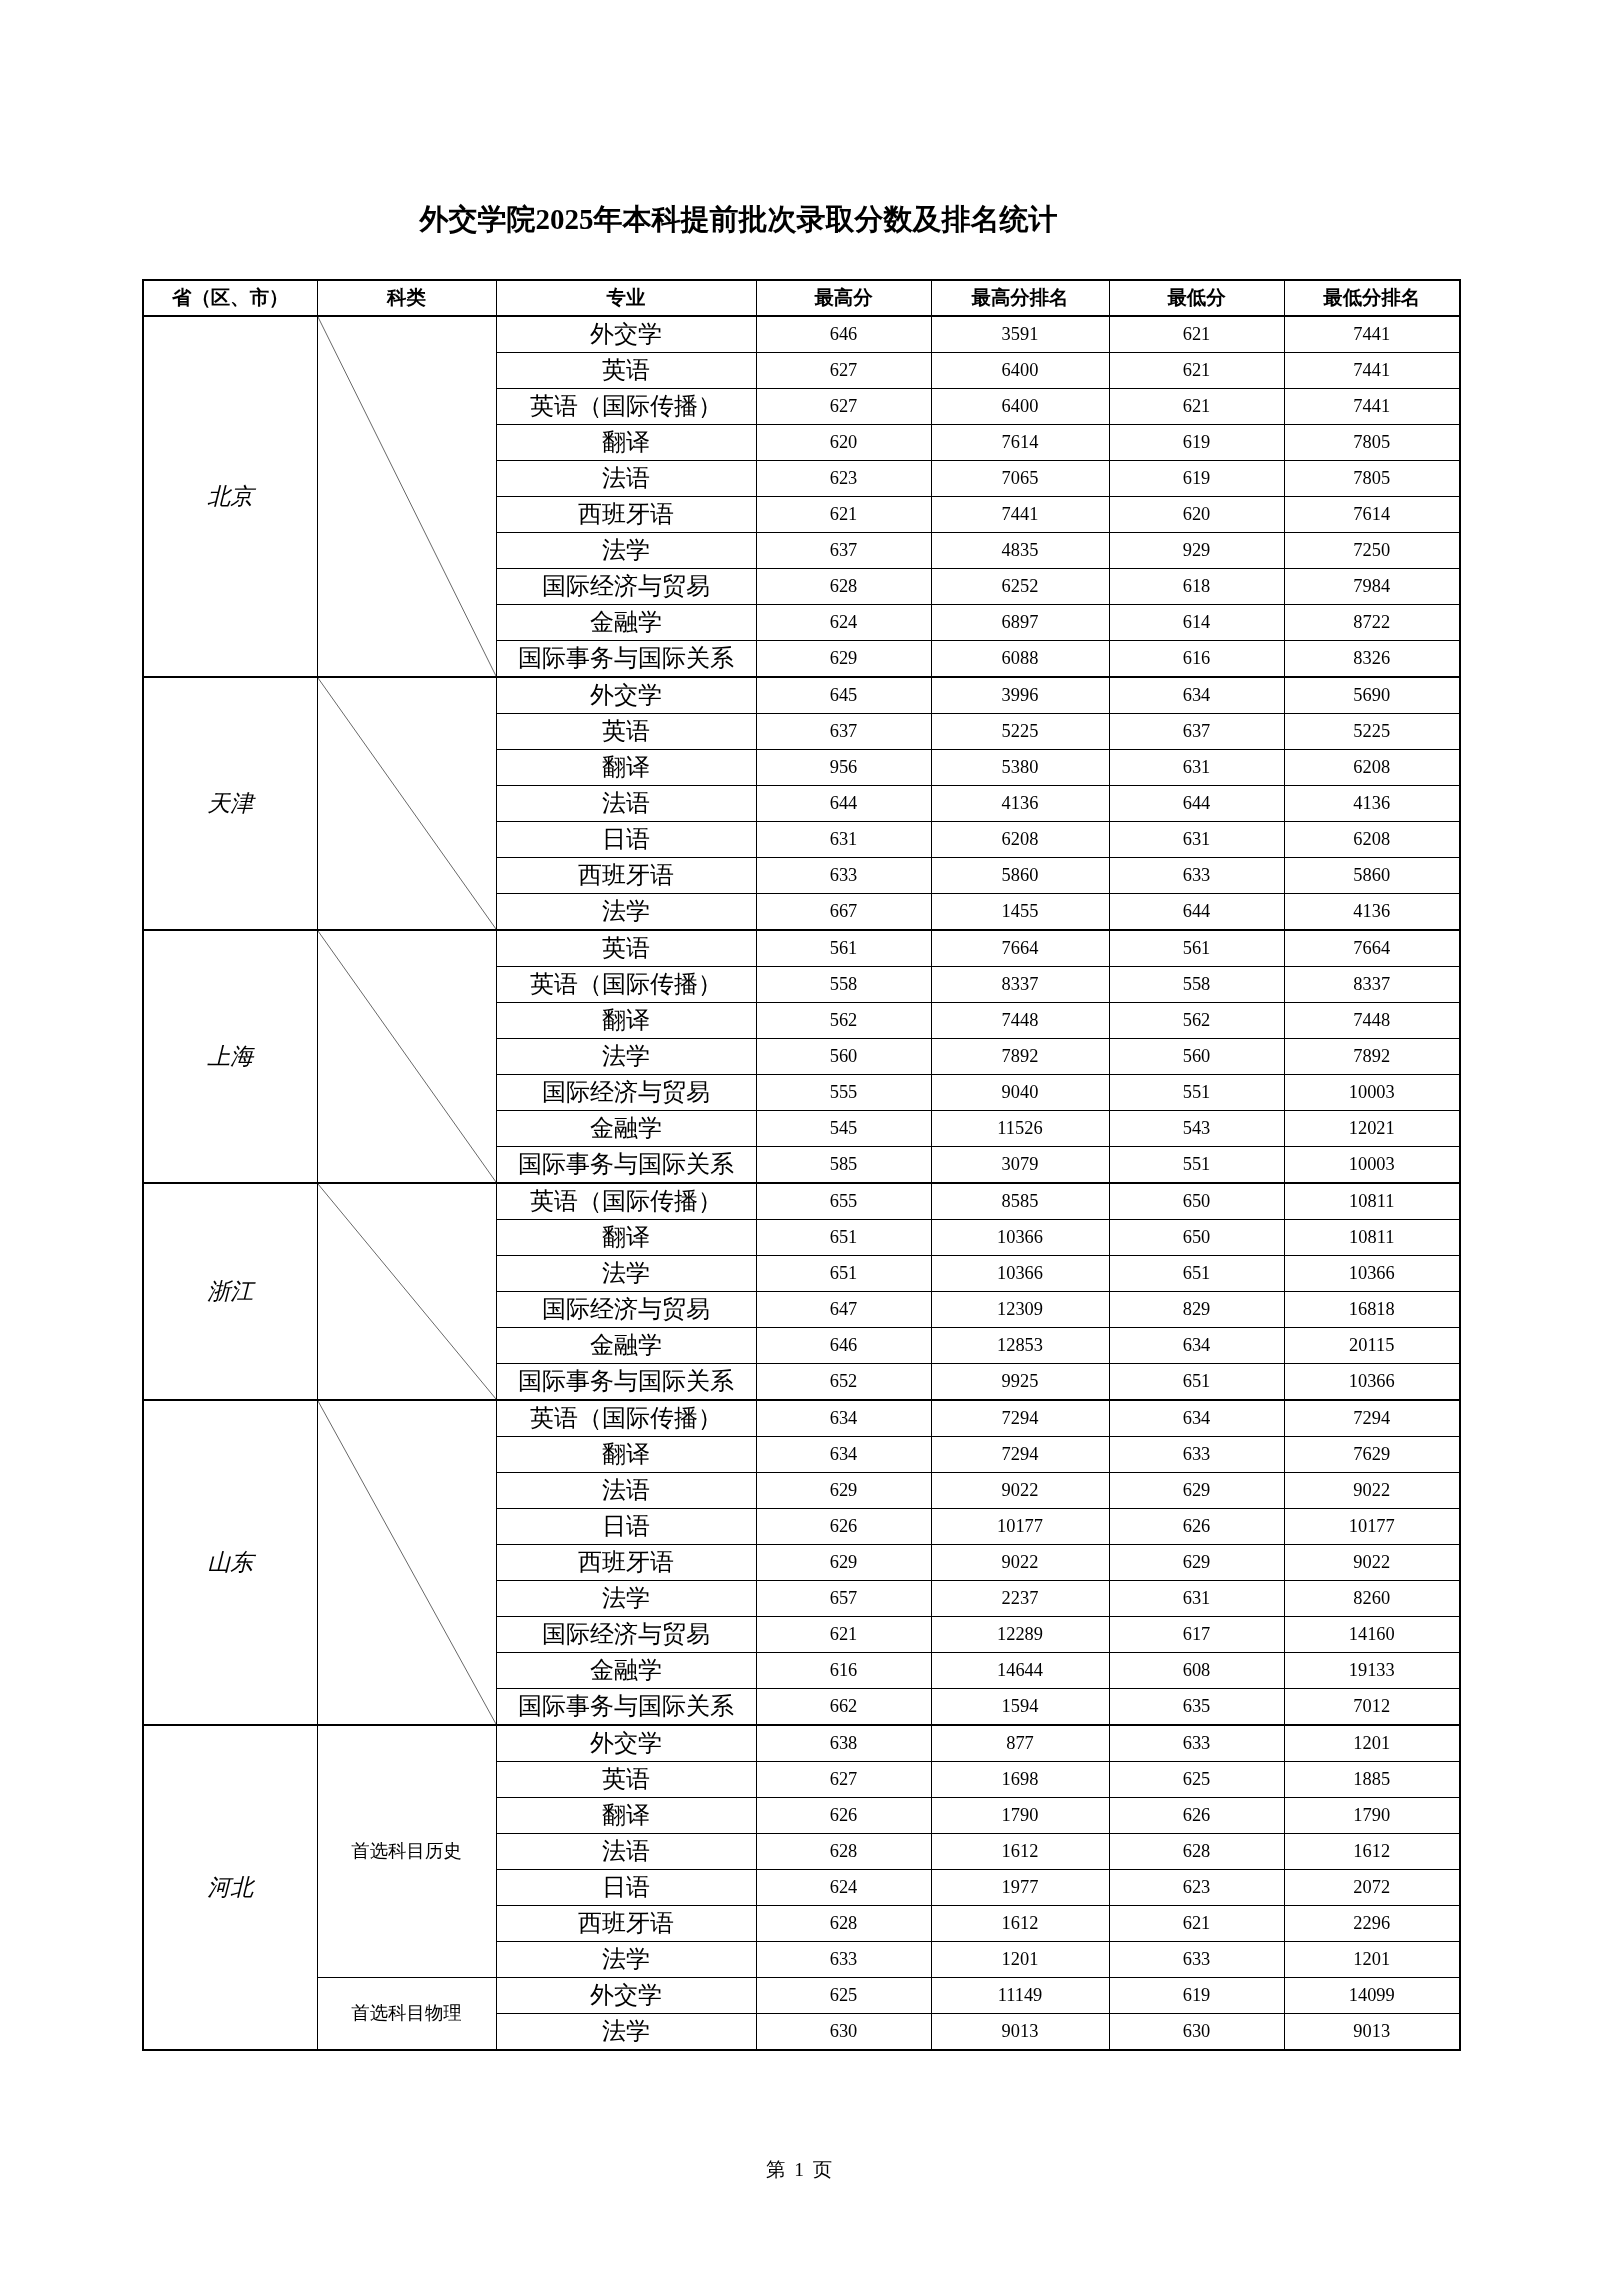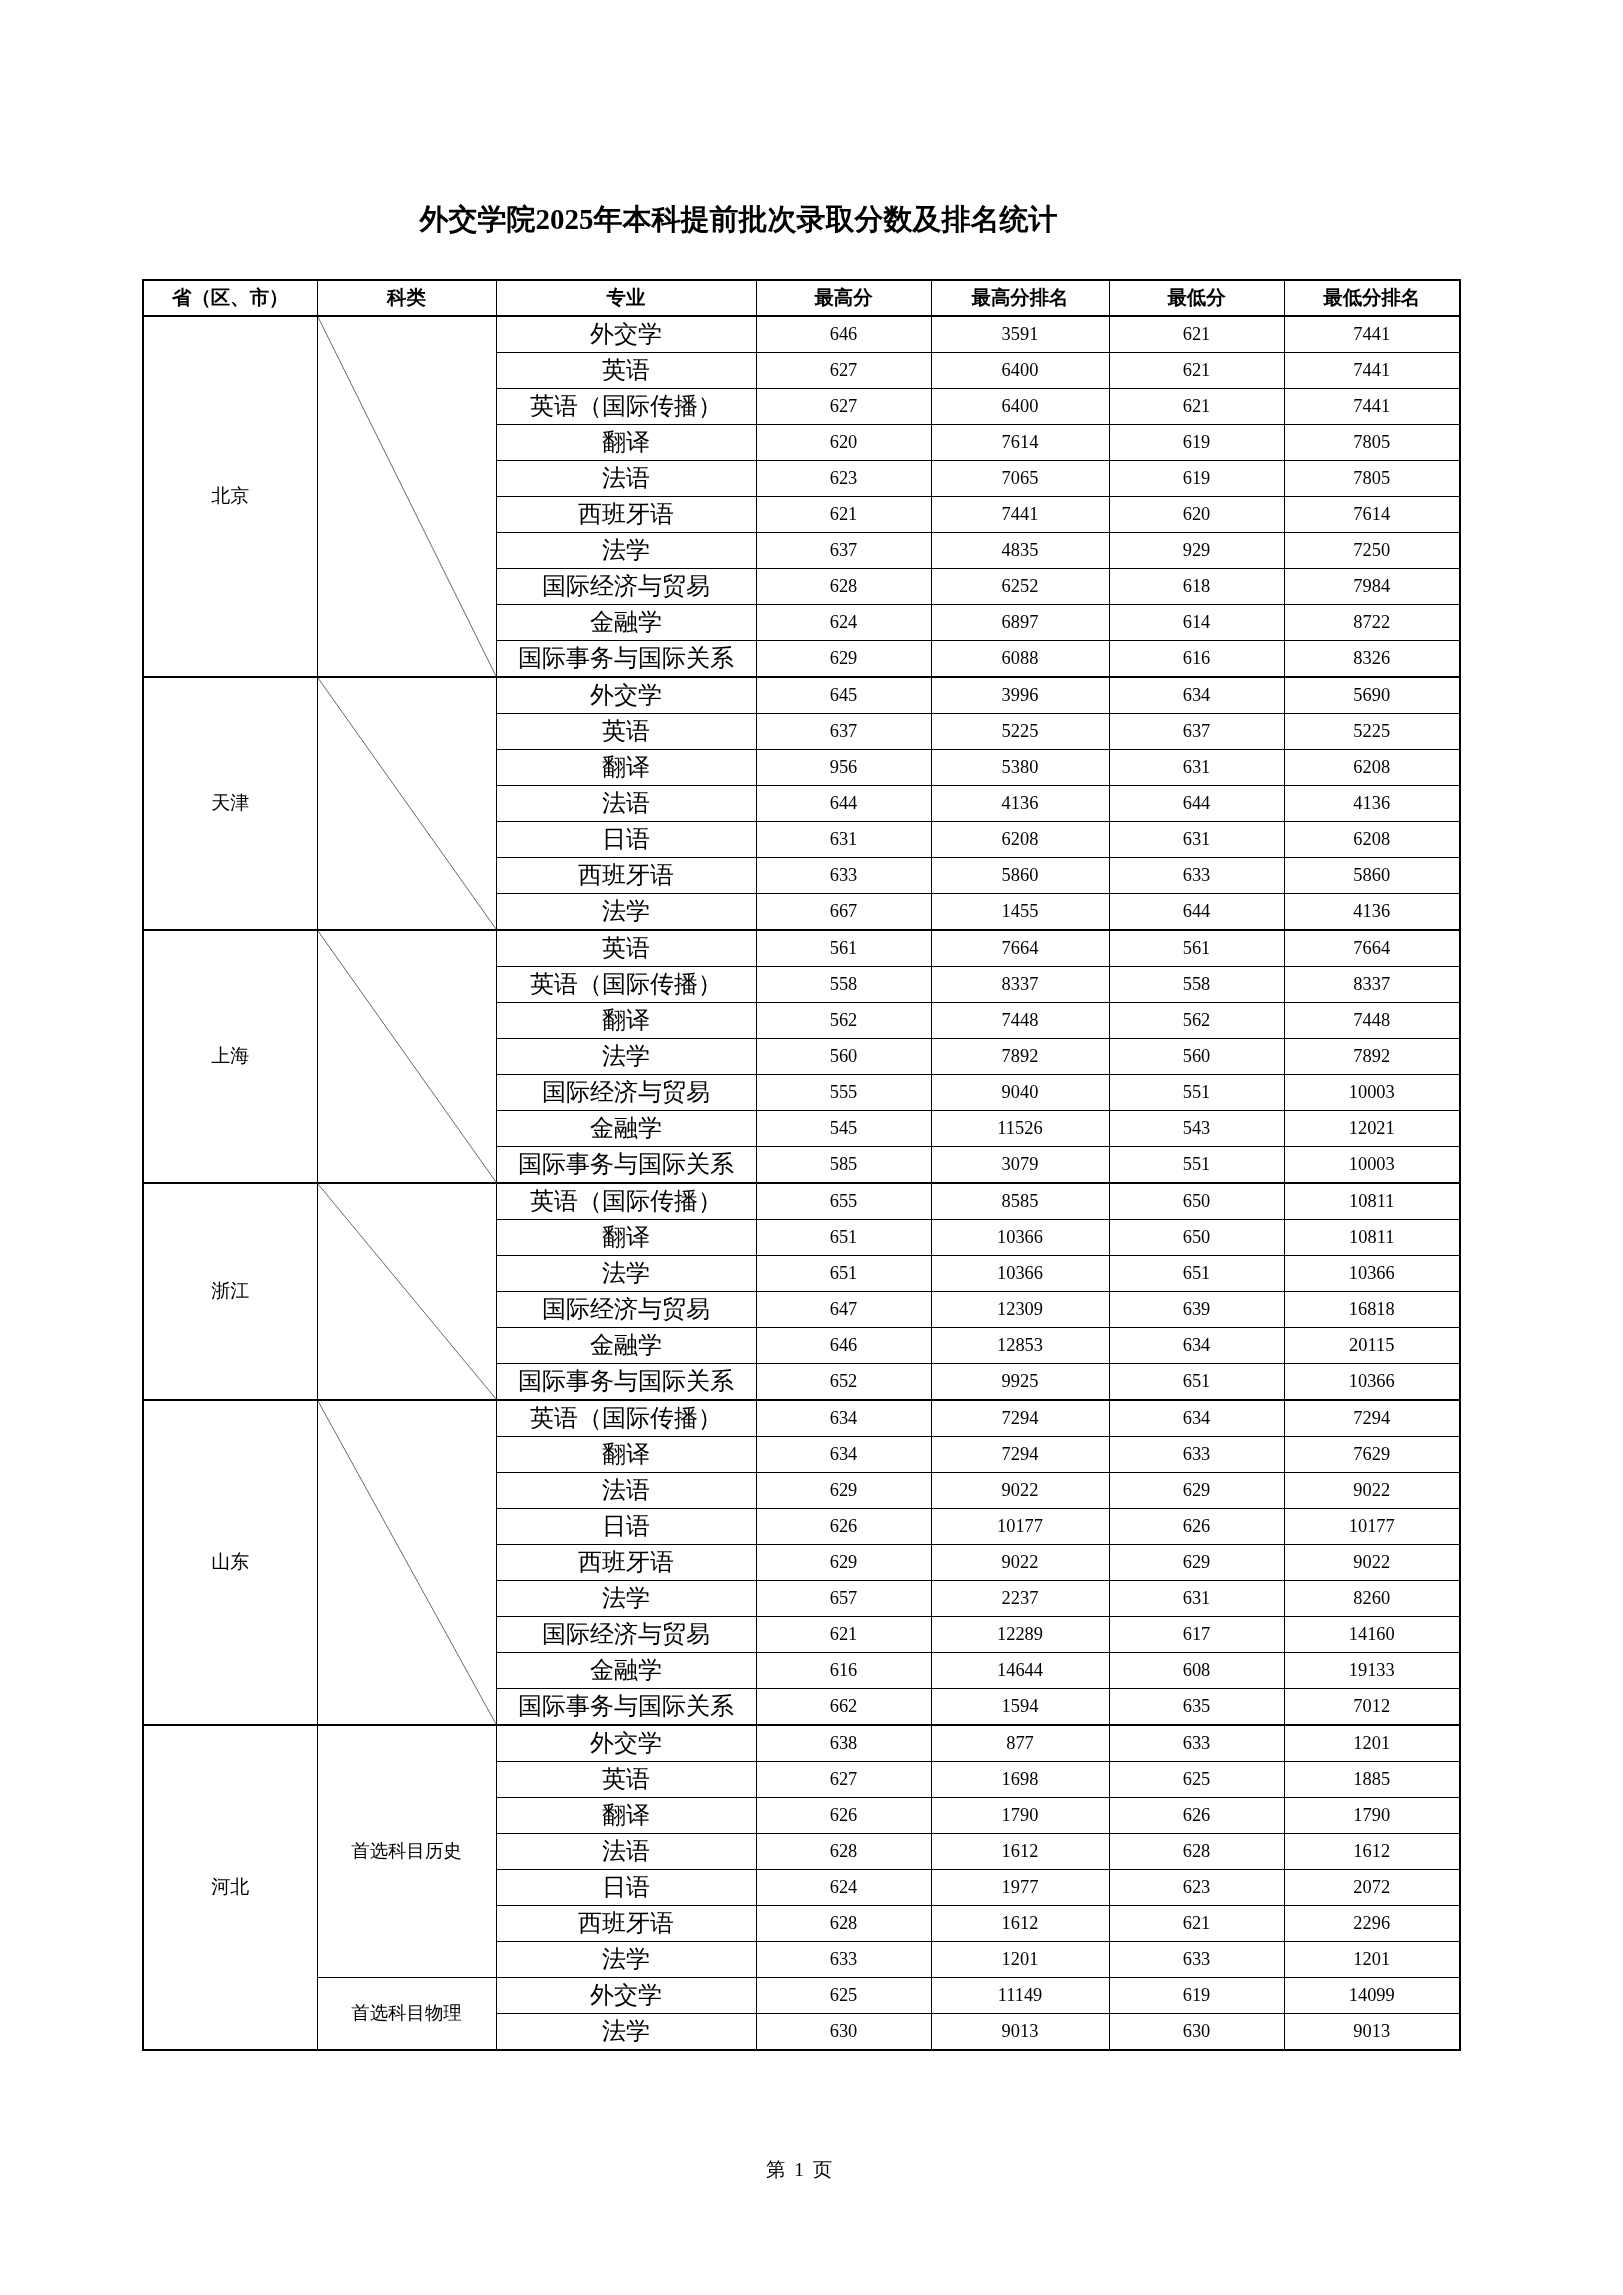--- a/index.html
+++ b/index.html
@@ -88,21 +88,22 @@
   tr.section-start > td,
   tr.section-start > th {
     border-top: 2px solid #000000;
   }
   tr.last-row > td {
     border-bottom: 2px solid #000000;
   }
 
   
   td.prov-cell {
-    font-size: 19px;
+    font-size: 23px;
+    font-style: italic;
   }
   td.cat-cell {
     font-size: 18.4px;
   }
 
   
   td.slash-cell {
     position: relative;
     padding: 0;
   }
@@ -369,21 +370,21 @@
             <td class="major-cell">法学</td>
             <td class="num-cell">651</td>
             <td class="num-cell">10366</td>
             <td class="num-cell">651</td>
             <td class="num-cell">10366</td>
           </tr>
           <tr>
             <td class="major-cell">国际经济与贸易</td>
             <td class="num-cell">647</td>
             <td class="num-cell">12309</td>
-            <td class="num-cell">639</td>
+            <td class="num-cell">829</td>
             <td class="num-cell">16818</td>
           </tr>
           <tr>
             <td class="major-cell">金融学</td>
             <td class="num-cell">646</td>
             <td class="num-cell">12853</td>
             <td class="num-cell">634</td>
             <td class="num-cell">20115</td>
           </tr>
           <tr>

